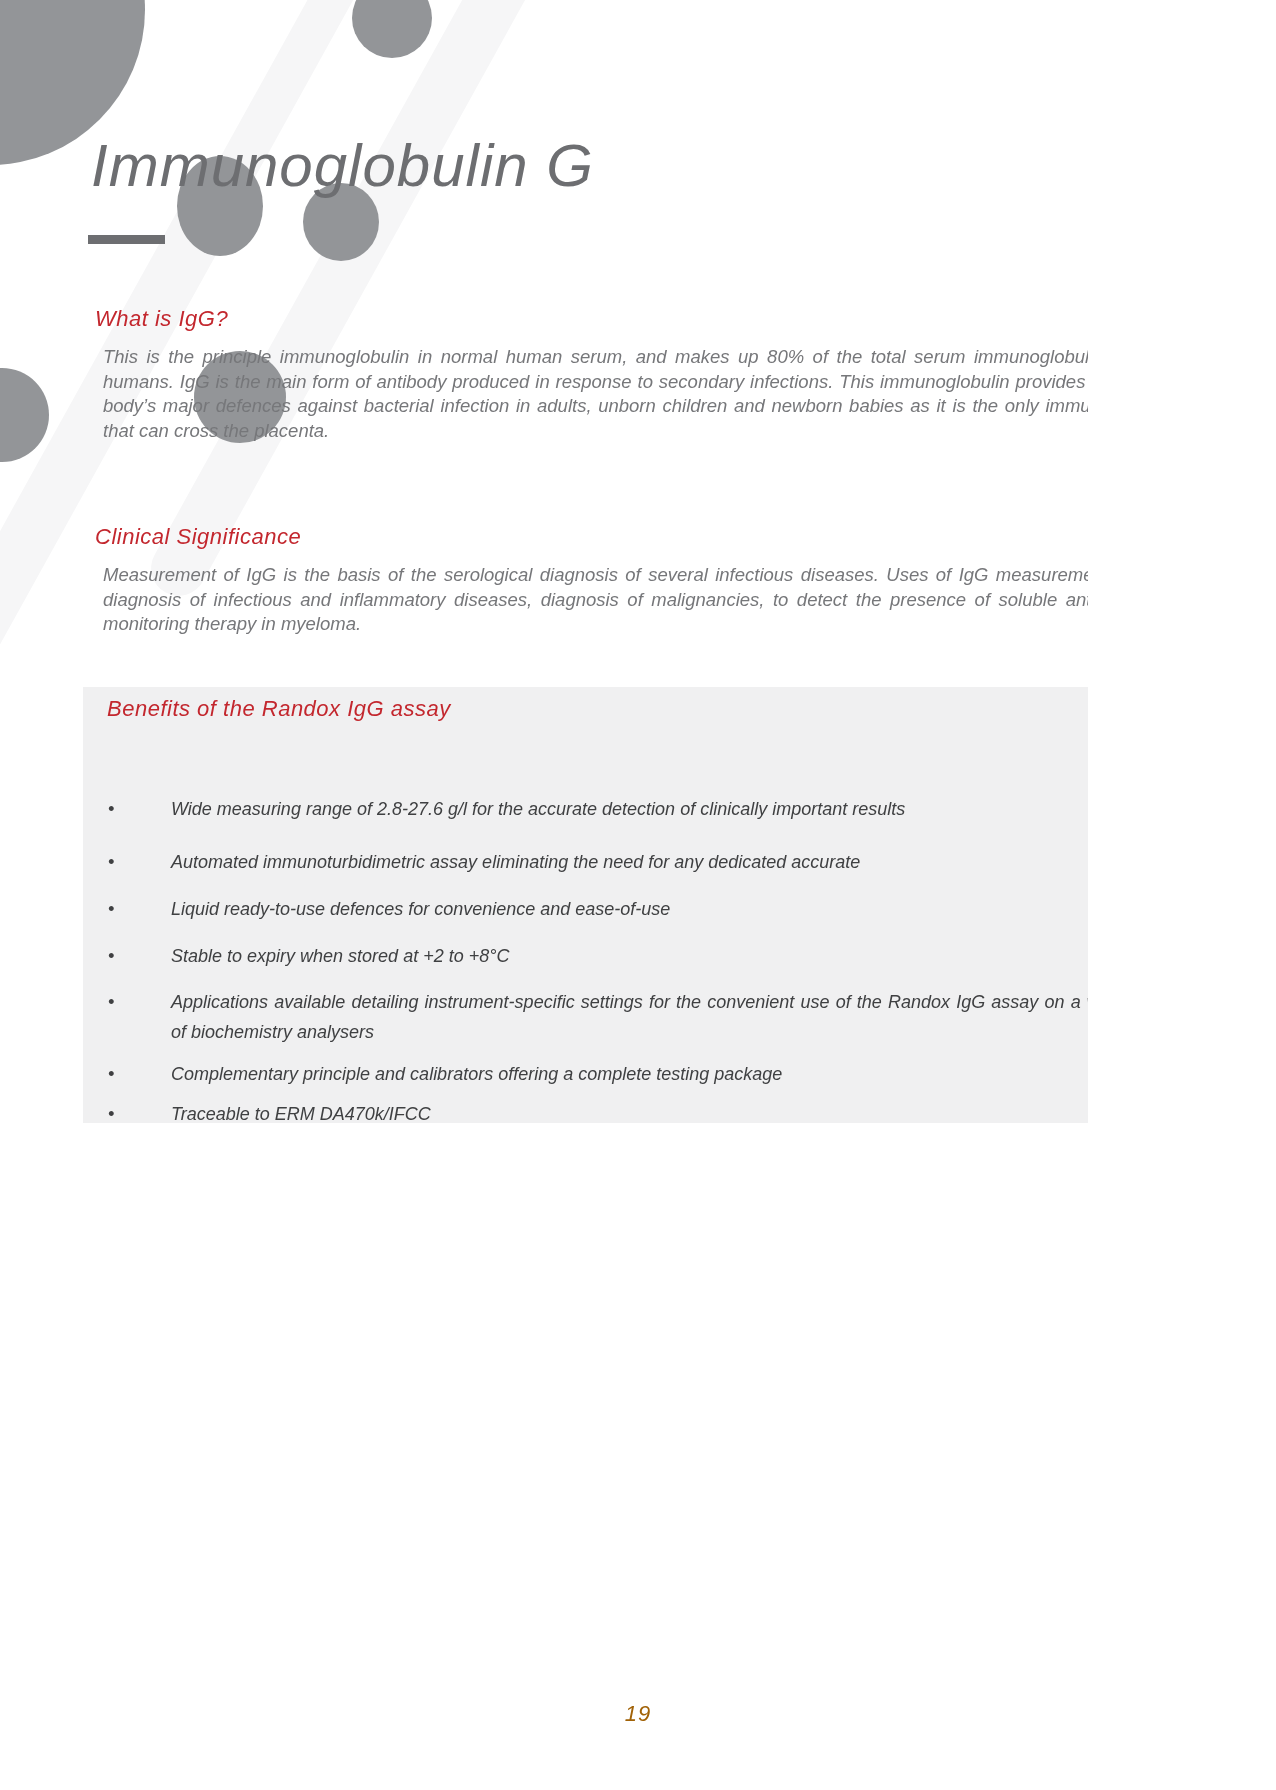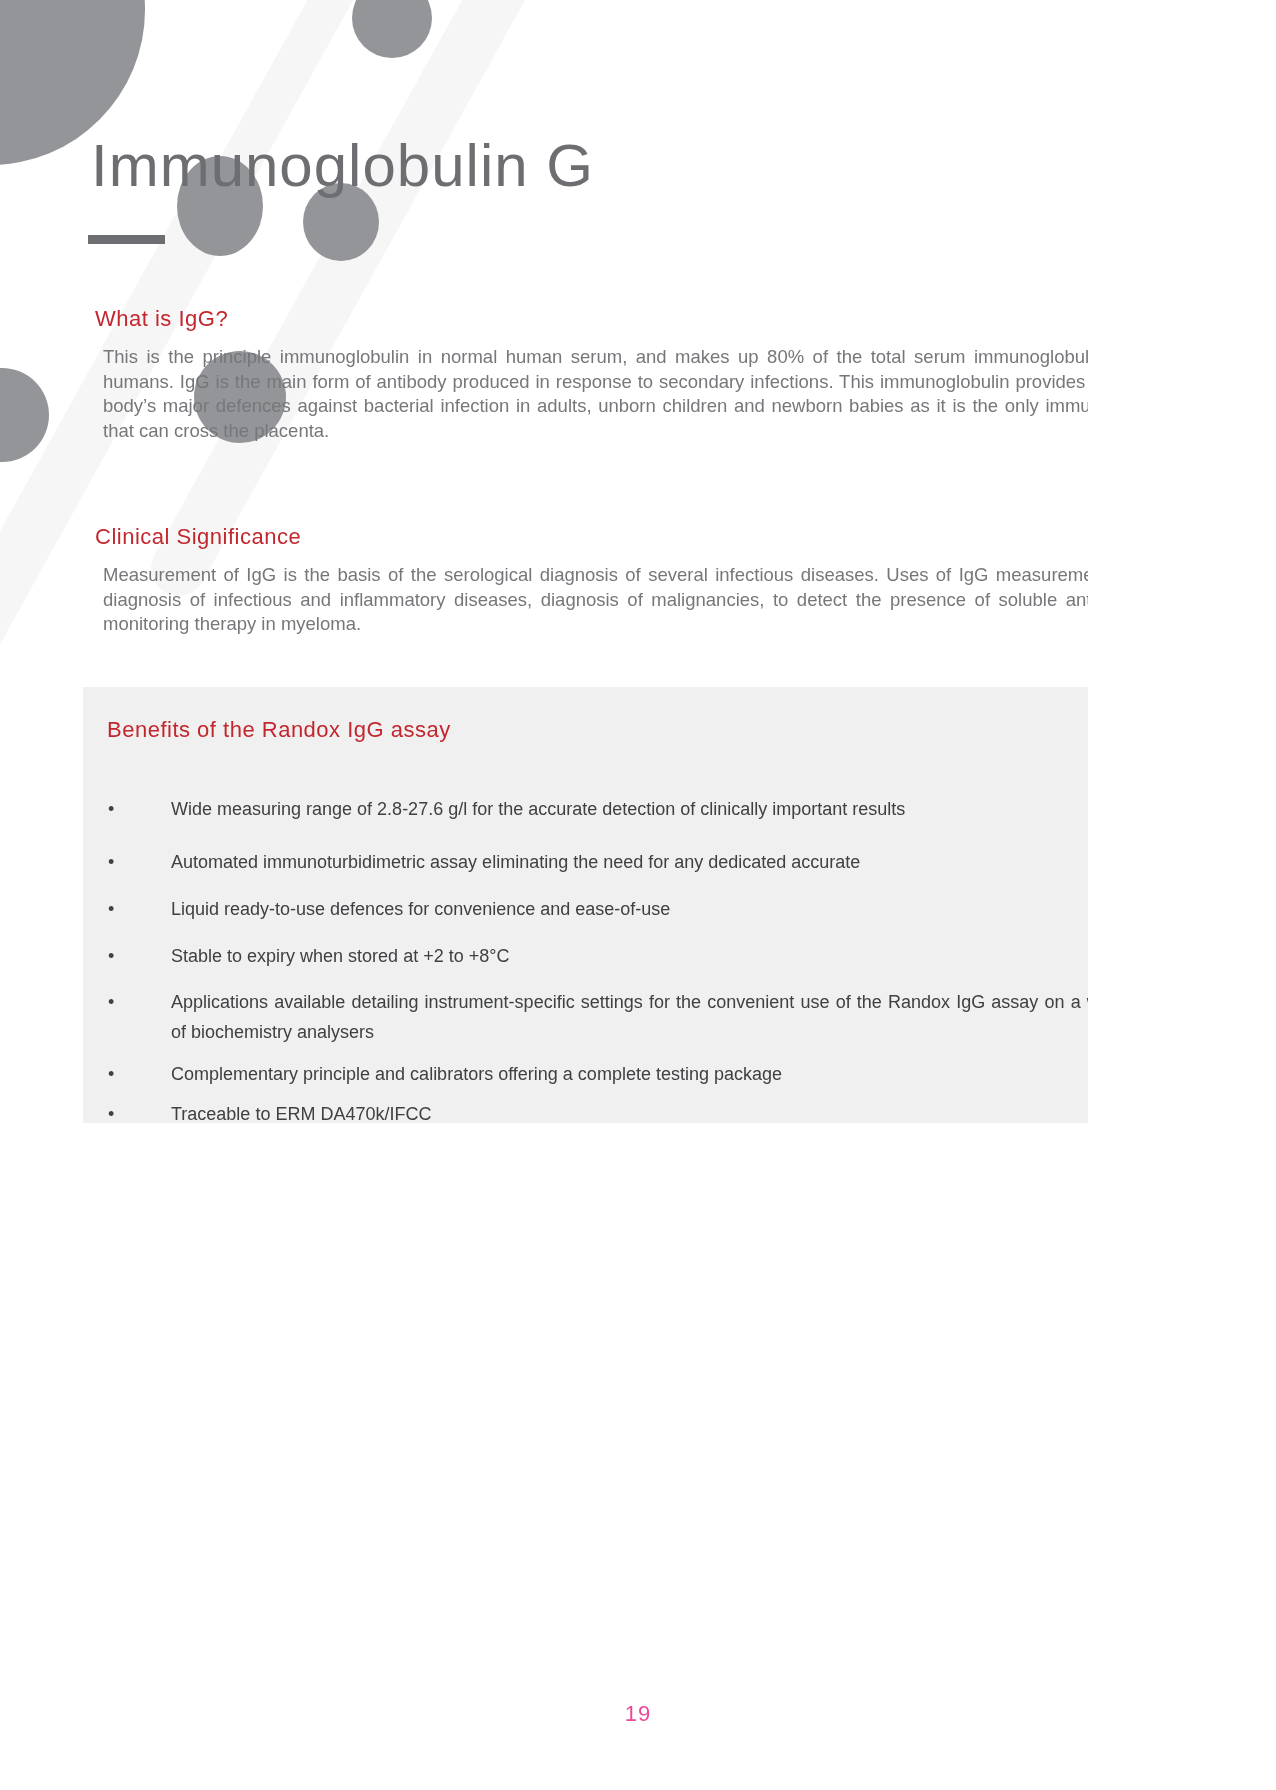--- a/index.html
+++ b/index.html
@@ -2,20 +2,21 @@
 <html><head>
 <meta charset="utf-8">
 <style>
   html,body{margin:0;padding:0;background:#ffffff;}
   .page{
     position:relative;
     width:1088px;height:1790px;
     background:#ffffff;
     overflow:hidden;
     font-family:"Liberation Sans","DejaVu Sans",sans-serif;
+    font-style:italic;
   }
   
   .swoosh{
     position:absolute;
     background:#f6f6f7;
     border-radius:40px;
     transform:rotate(29deg);
   }
   .swoosh-1{width:55px;height:760px;left:322px;top:-120px;}
   .swoosh-2{width:40px;height:560px;left:205px;top:-90px;}
@@ -54,21 +55,21 @@
     color:#76777a;text-align:justify;
     margin:8px;
   }
   .p-what{top:337px;}
   .p-clinical{top:555px;}
   
   .benefits-box{
     position:absolute;left:83px;top:687px;width:1110px;height:436px;
     background:#f0f0f1;
   }
-  .h-benefits{left:107px;top:699px;}
+  .h-benefits{left:107px;top:678px;}
   .benefit-item{
     position:absolute;left:97px;width:1068px;
     padding:0;margin:11px;list-style:none;
     font-size:18px;line-height:30px;font-weight:400;
     color:#3f4042;text-align:justify;
     padding-left:63px;box-sizing:border-box;
   }
   .benefit-item::before{
     content:"\2022";
     position:absolute;left:0;top:0;
@@ -78,21 +79,21 @@
   .b-1{top:836px;}
   .b-2{top:883px;}
   .b-3{top:930px;}
   .b-4{top:976px;}
   .b-5{top:1048px;}
   .b-6{top:1088px;}
   
   .page-number{
     position:absolute;left:0;top:1701px;width:1276px;
     text-align:center;
-    font-size:22px;color:#ec4899;letter-spacing:1px;
+    font-size:22px;color:#a16207;letter-spacing:1px;
   }
 </style>
 </head>
 <body>
 
 <div class="page">
 
   <div class="swoosh swoosh-1"></div>
   <div class="swoosh swoosh-2"></div>
   <div class="swoosh swoosh-3"></div>

